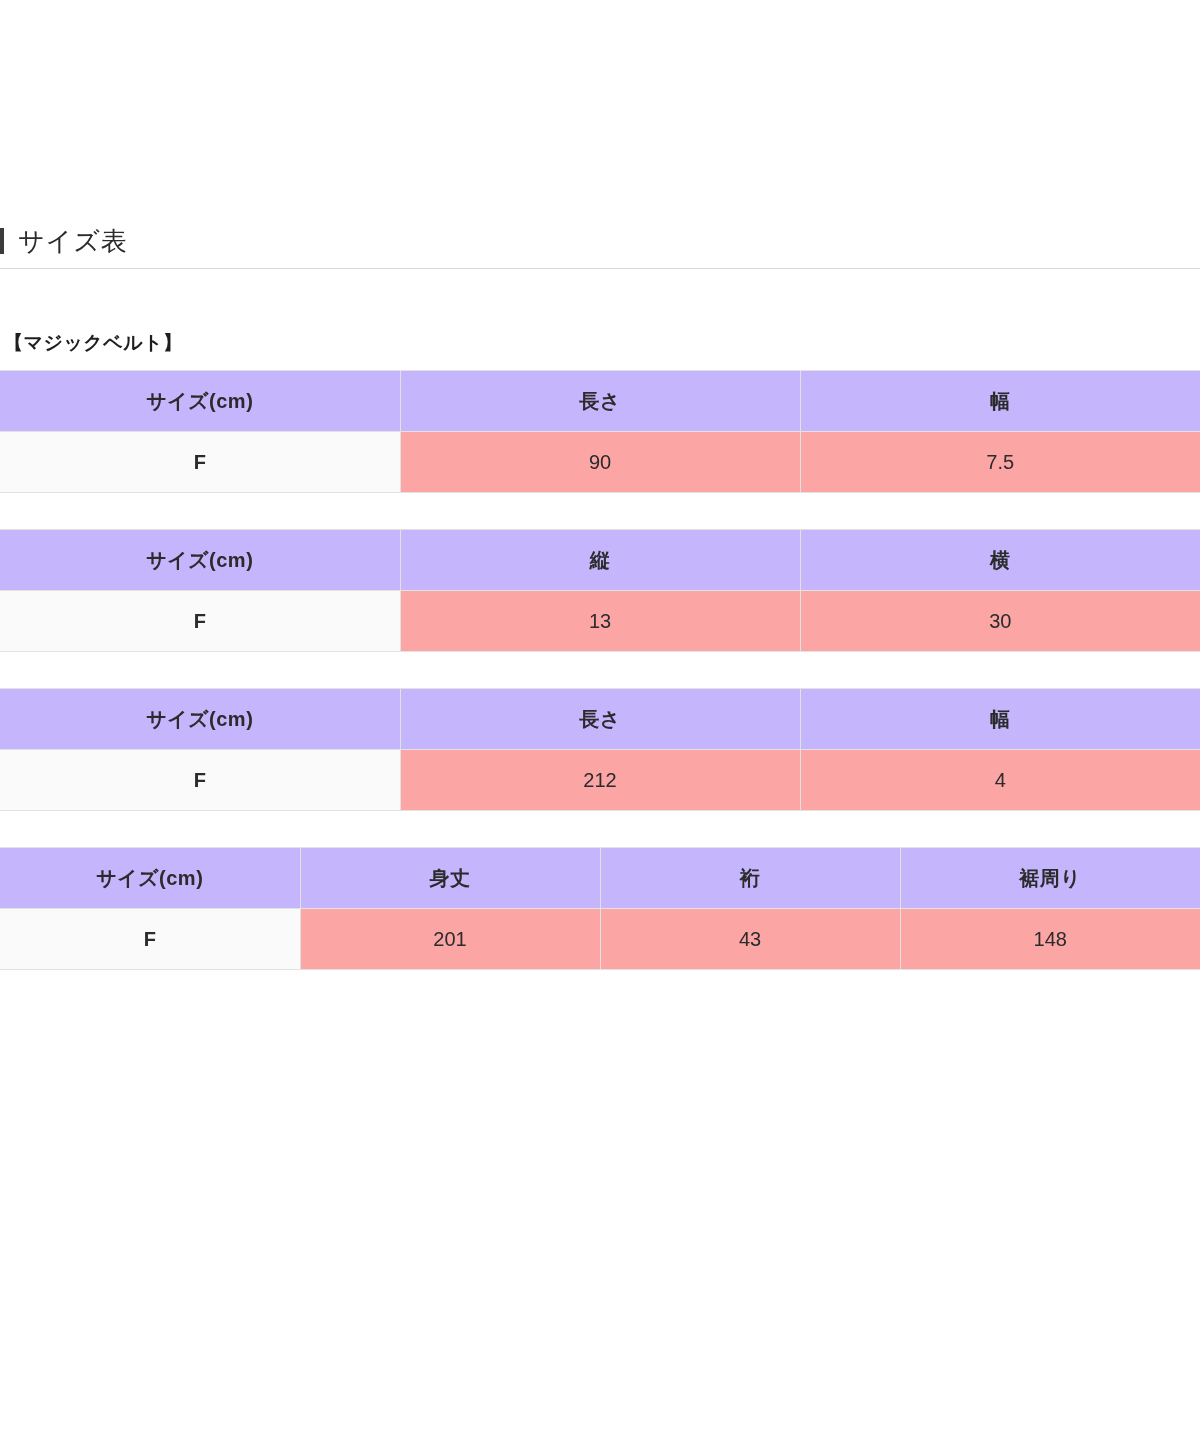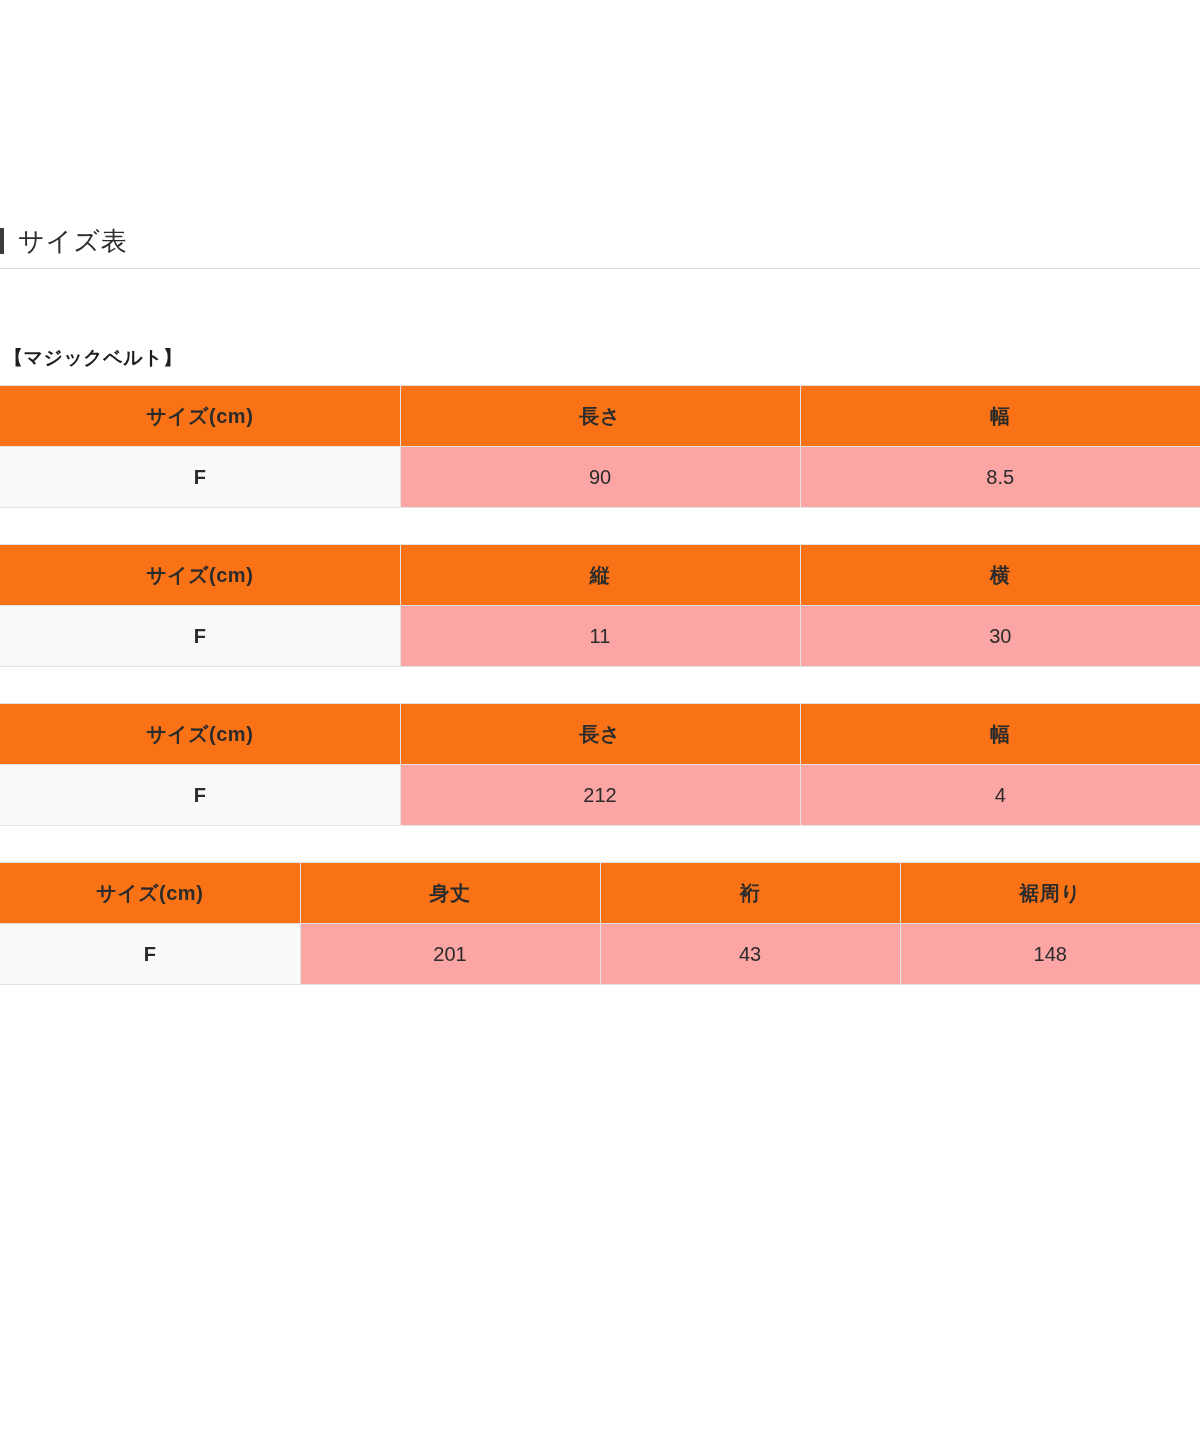--- a/index.html
+++ b/index.html
@@ -48,21 +48,20 @@
     color: #2b2b2b;
     font-weight: 400;
   }
 
   
   .blocks {
     position: absolute;
     top: 330px;
     left: 0;
     width: 1200px;
-    margin-top: 15px;
   }
   .block {
     margin-bottom: 36px;
   }
   .block:last-child { margin-bottom: 0; }
 
   .block-title {
     font-size: 19px;
     font-weight: bold;
     letter-spacing: 0.5px;
@@ -78,21 +77,21 @@
   table.size-table th,
   table.size-table td {
     border: 1px solid #e2e2e2;
     height: 58px;
     text-align: center;
     vertical-align: middle;
     font-size: 20px;
     color: #2b2b2b;
   }
   table.size-table th {
-    background: #f97316;
+    background: #c4b5fd;
     font-weight: bold;
     letter-spacing: 0.5px;
   }
   table.size-table td {
     background: #fca5a5;
     font-weight: normal;
   }
   table.size-table td.size-cell {
     background: #fafafa;
     font-weight: bold;
@@ -124,21 +123,21 @@
             <tr>
               <th>サイズ(cm)</th>
               <th>長さ</th>
               <th>幅</th>
             </tr>
           </thead>
           <tbody>
             <tr>
               <td class="size-cell">F</td>
               <td>90</td>
-              <td>8.5</td>
+              <td>7.5</td>
             </tr>
           </tbody>
         </table>
       </div>
       <div class="block">
         <table class="size-table">
           <colgroup>
             <col style="width: 400px;">
             <col style="width: 400px;">
             <col style="width: 400px;">
@@ -146,21 +145,21 @@
           <thead>
             <tr>
               <th>サイズ(cm)</th>
               <th>縦</th>
               <th>横</th>
             </tr>
           </thead>
           <tbody>
             <tr>
               <td class="size-cell">F</td>
-              <td>11</td>
+              <td>13</td>
               <td>30</td>
             </tr>
           </tbody>
         </table>
       </div>
       <div class="block">
         <table class="size-table">
           <colgroup>
             <col style="width: 400px;">
             <col style="width: 400px;">

